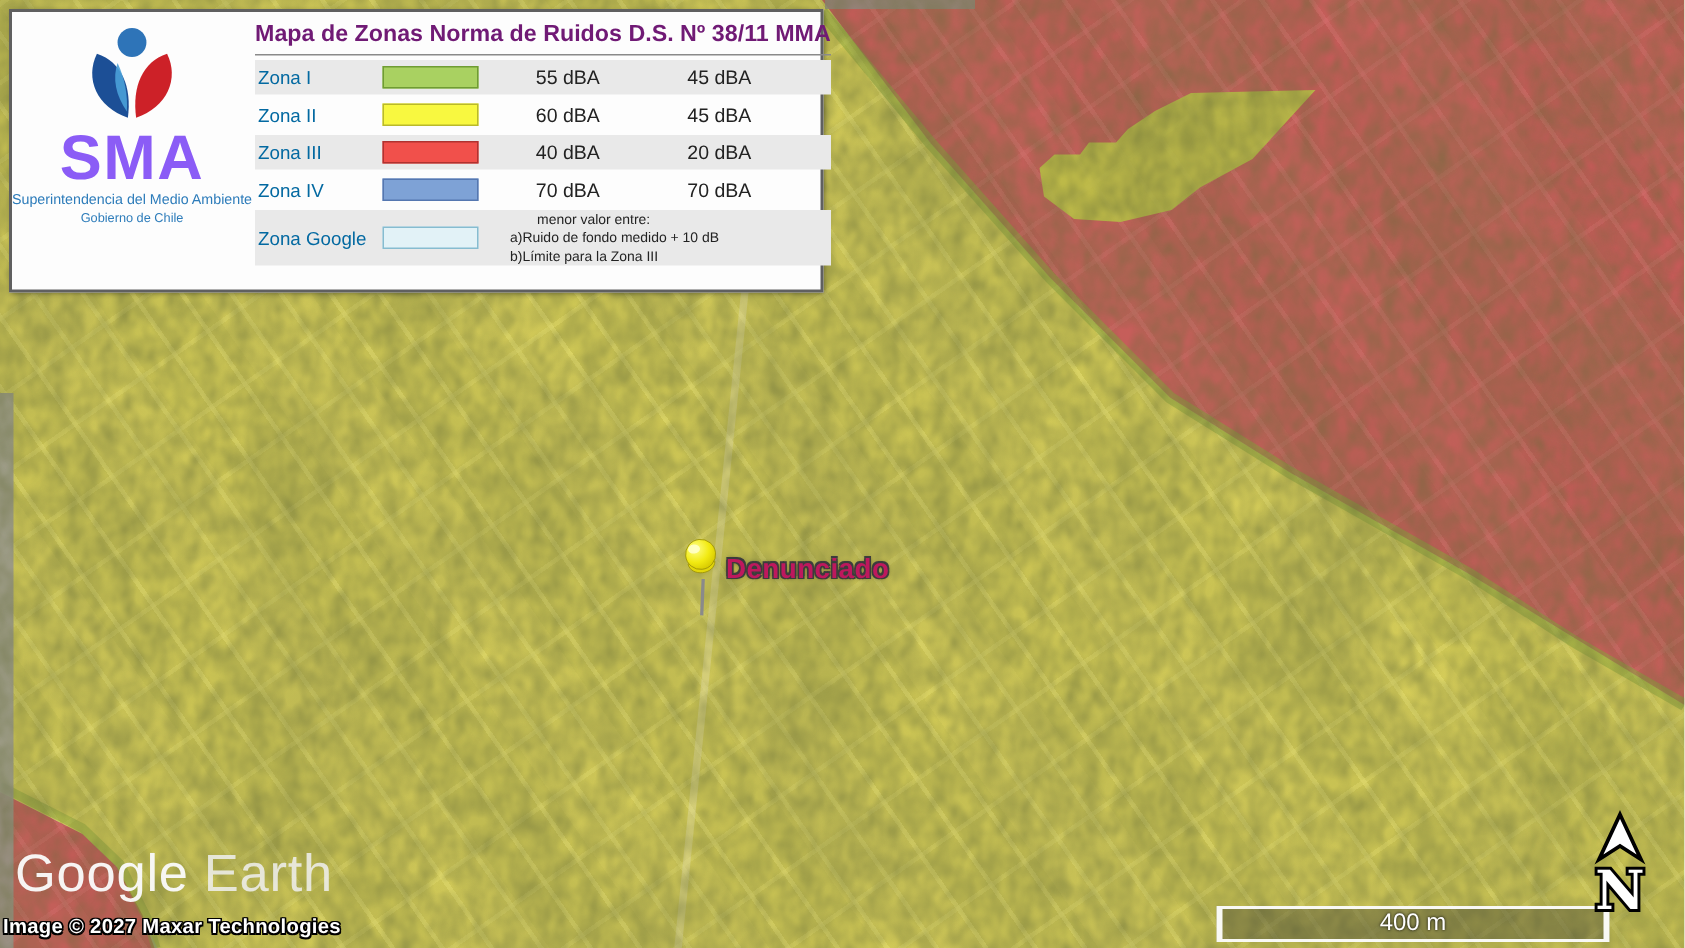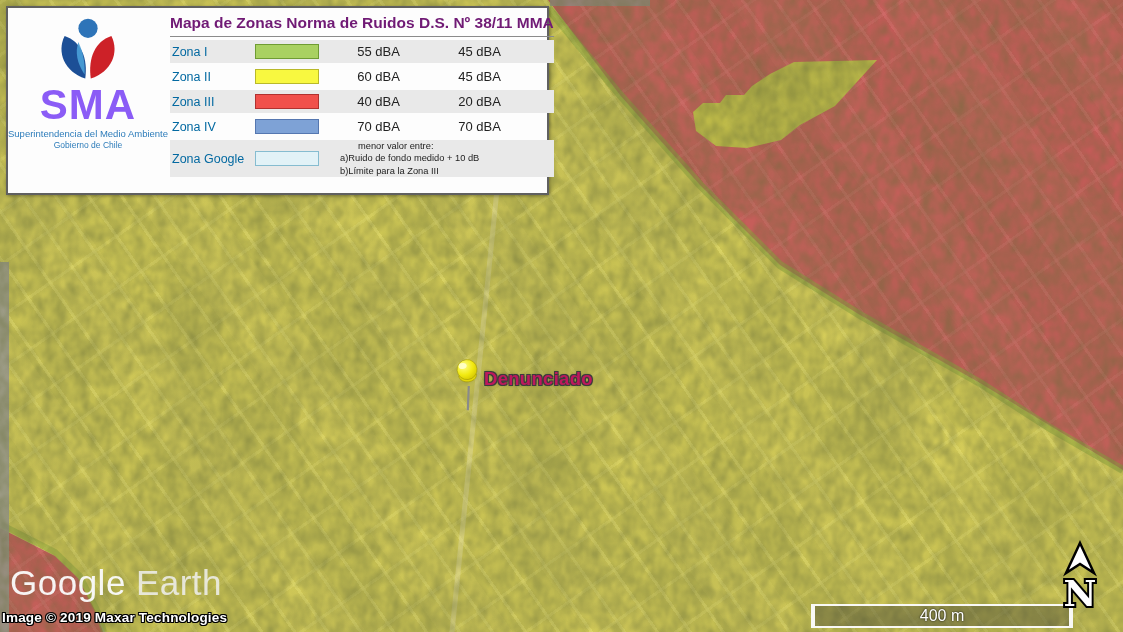--- a/index.html
+++ b/index.html
@@ -188,21 +188,21 @@
           <div>b)Límite para la Zona III</div>
         </div>
       </div>
     </div>
   </div>
 
   <div class="ge-logo">
     <span class="g1">Google</span><span class="g2">Earth</span>
   </div>
 
-  <div class="copyright">Image © 2019 Maxar Technologies</div>
+  <div class="copyright">Image © 2027 Maxar Technologies</div>
 
   <div class="scalebar">
     <span>400 m</span>
   </div>
 
   <svg class="north" viewBox="0 0 44 72">
     <path d="M22,3 L36,33 L22,24 L8,33 Z" fill="#ffffff" stroke="#000000" stroke-width="2.5" stroke-linejoin="miter"></path>
     <text x="22" y="66" text-anchor="middle" font-family="DejaVu Serif, serif" font-size="36" font-weight="bold" fill="#ffffff" stroke="#000000" stroke-width="4" paint-order="stroke">N</text>
   </svg>
 

